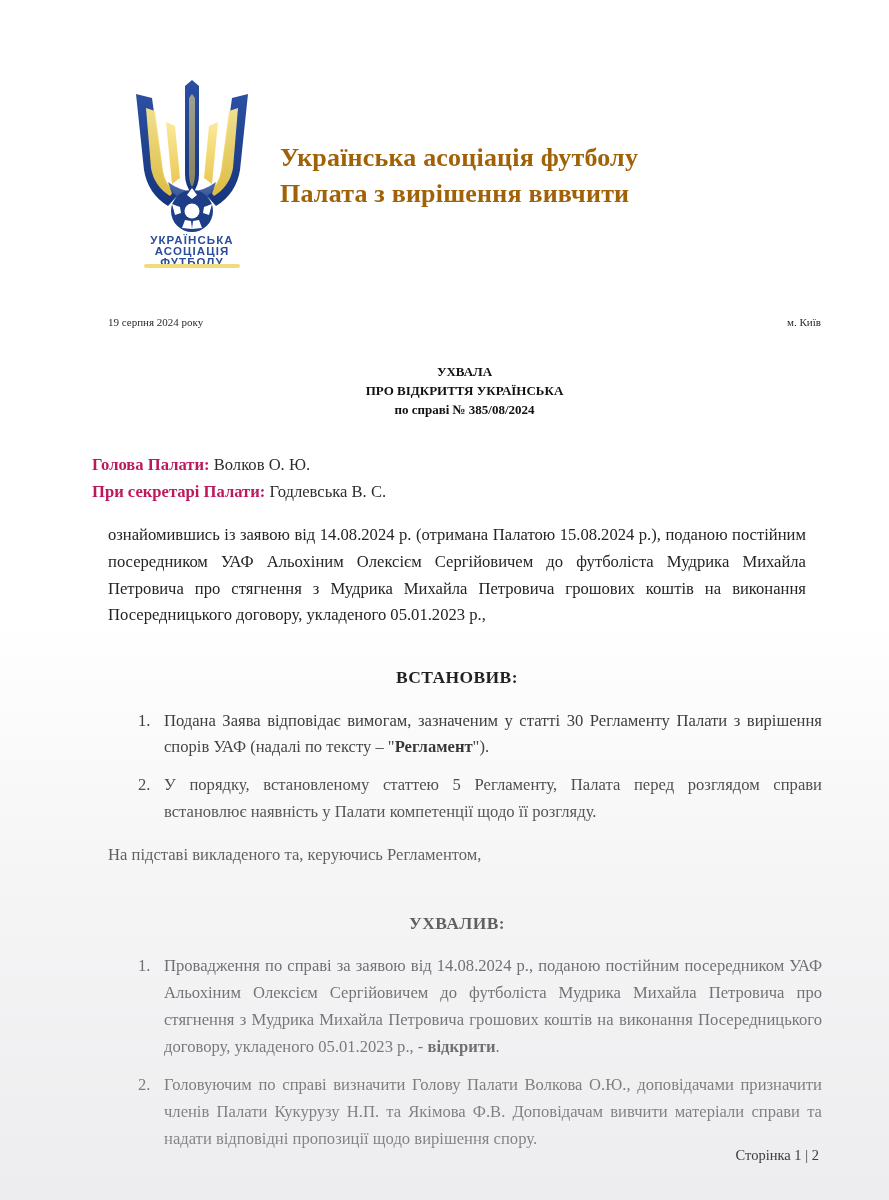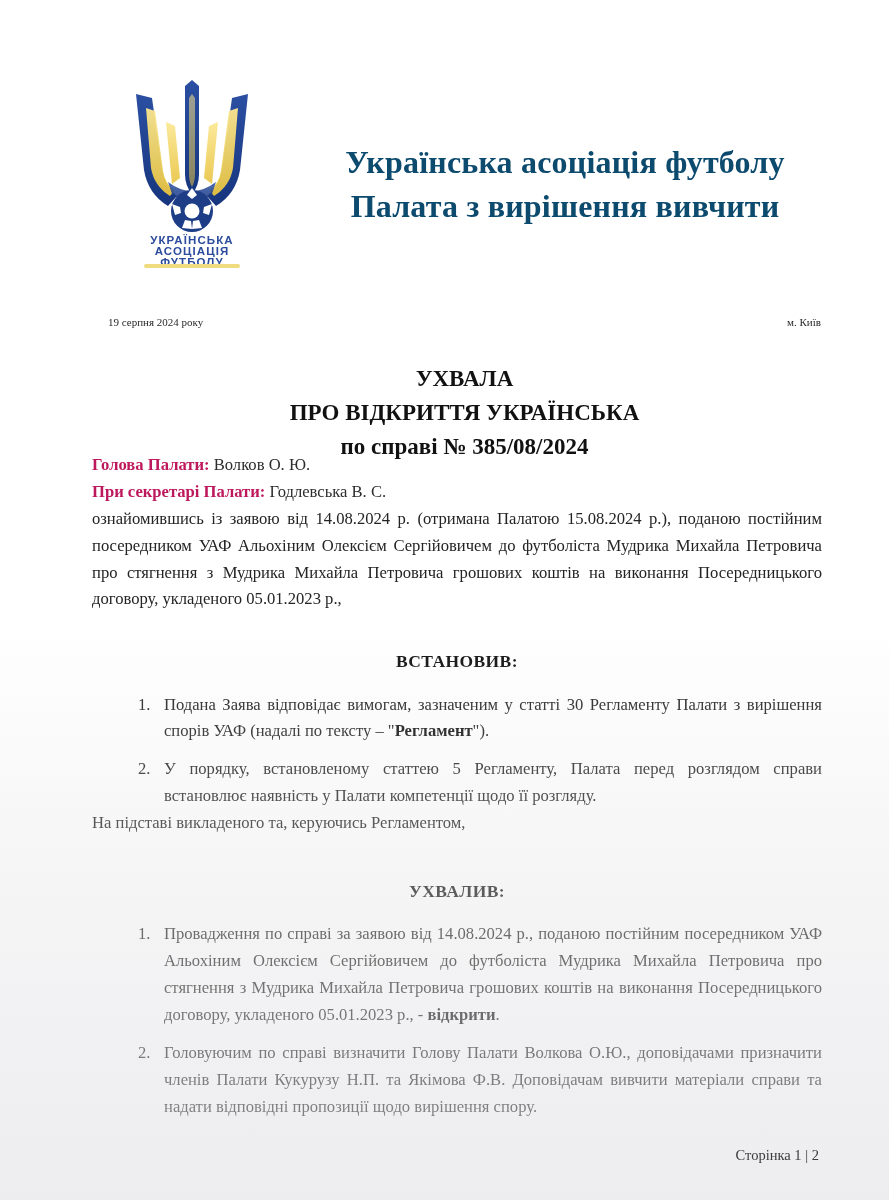--- a/index.html
+++ b/index.html
@@ -50,26 +50,26 @@
     width: 140px;
     height: 190px;
   }
   .logo svg { display: block; }
 
   .org-title {
     position: absolute;
     left: 280px;
     top: 62px;
     width: 570px;
-    text-align: center;
+    text-align: left;
     font-weight: bold;
-    font-size: 32px;
+    font-size: 26px;
     line-height: 1.38;
     letter-spacing: 0.2px;
-    color: #0c4a6e;
+    color: #a16207;
   }
   .org-title .line2 { display: block; }
 
   
   .meta-row {
     position: absolute;
     left: 108px;
     right: 68px;
     top: 316px;
     display: flex;
@@ -81,42 +81,42 @@
   }
 
   
   .doc-title {
     position: absolute;
     left: 108px;
     right: 68px;
     top: 362px;
     text-align: center;
     font-weight: bold;
-    font-size: 23px;
+    font-size: 13px;
     line-height: 1.48;
     color: #111111;
   }
   .doc-title span { display: block; }
 
   
   .body-wrap {
     position: absolute;
     left: 92px;
     top: 452px;
     width: 730px;
     font-size: 16.6px;
     line-height: 1.62;
     color: #242424;
   }
   .panel-line { white-space: nowrap; }
   .panel-line b { font-weight: bold; color: #be185d; }
   .panel-line .person { font-weight: normal; color: #2d2d2d; }
 
   p.para {
-    margin: 0;
+    margin: 16px;
     text-align: justify;
     text-justify: inter-word;
     font-family: Liberation Serif, serif;
   }
   .intro { margin-top: 27px; }
 
   .section-head {
     text-align: center;
     font-weight: bold;
     font-size: 17.5px;

